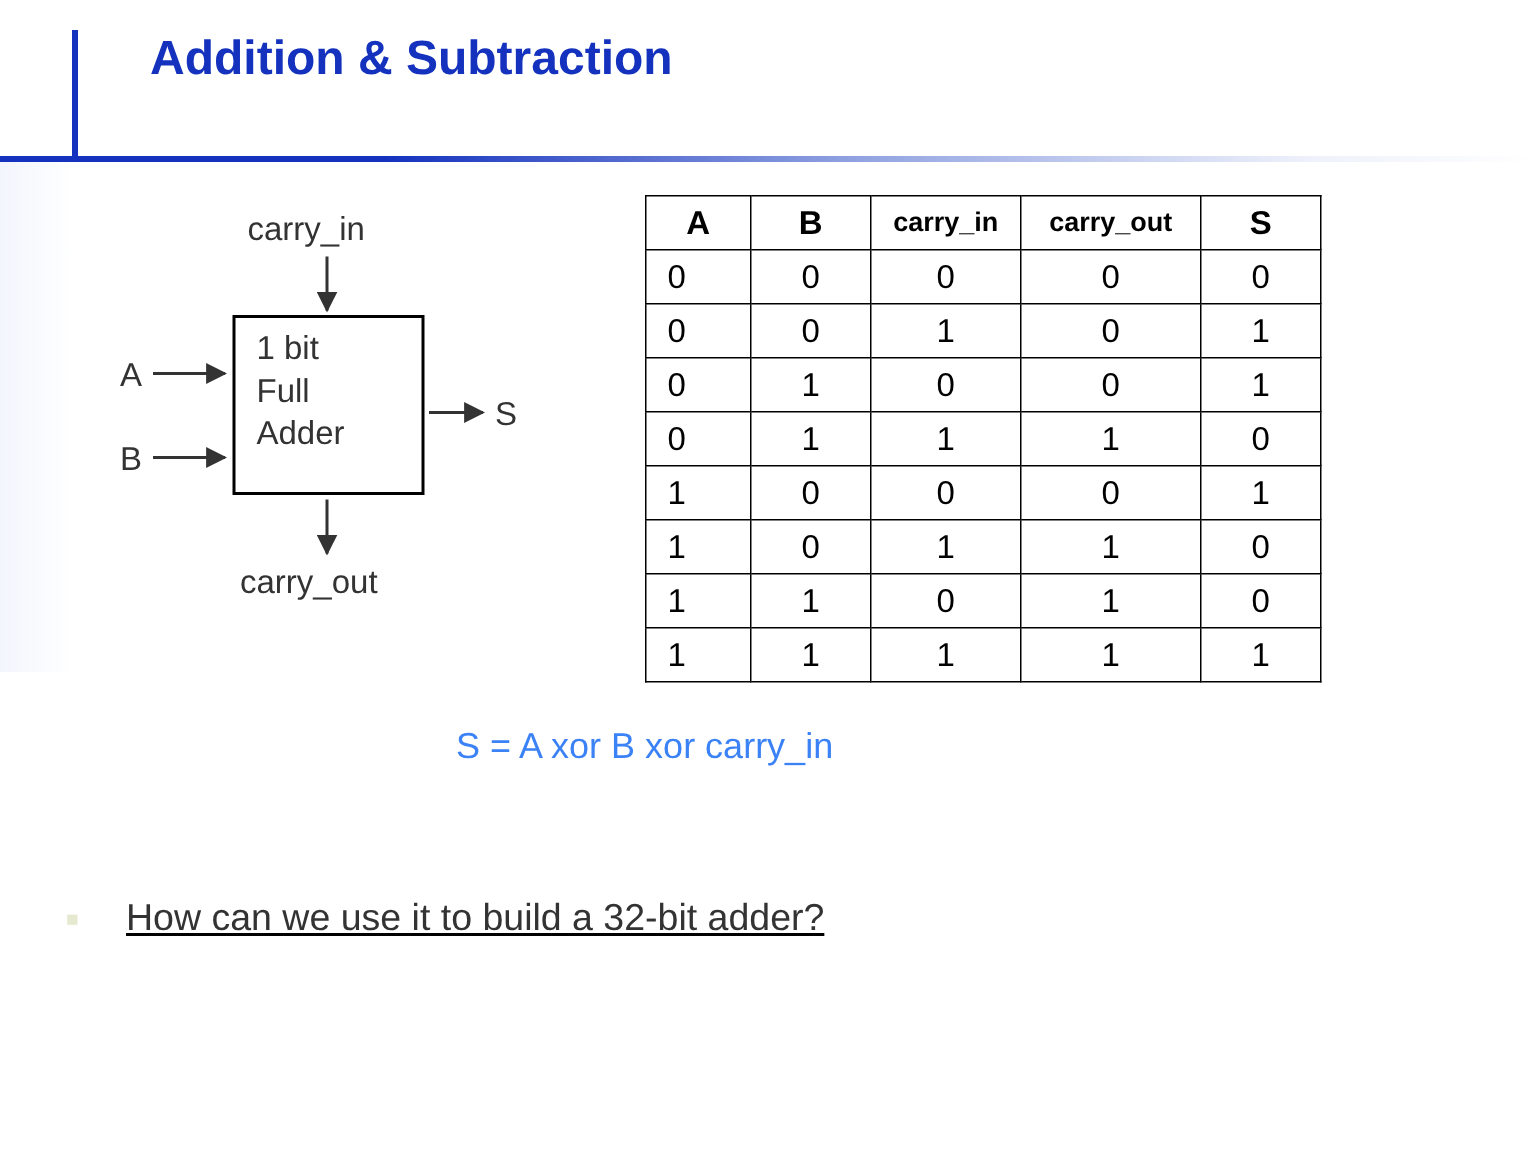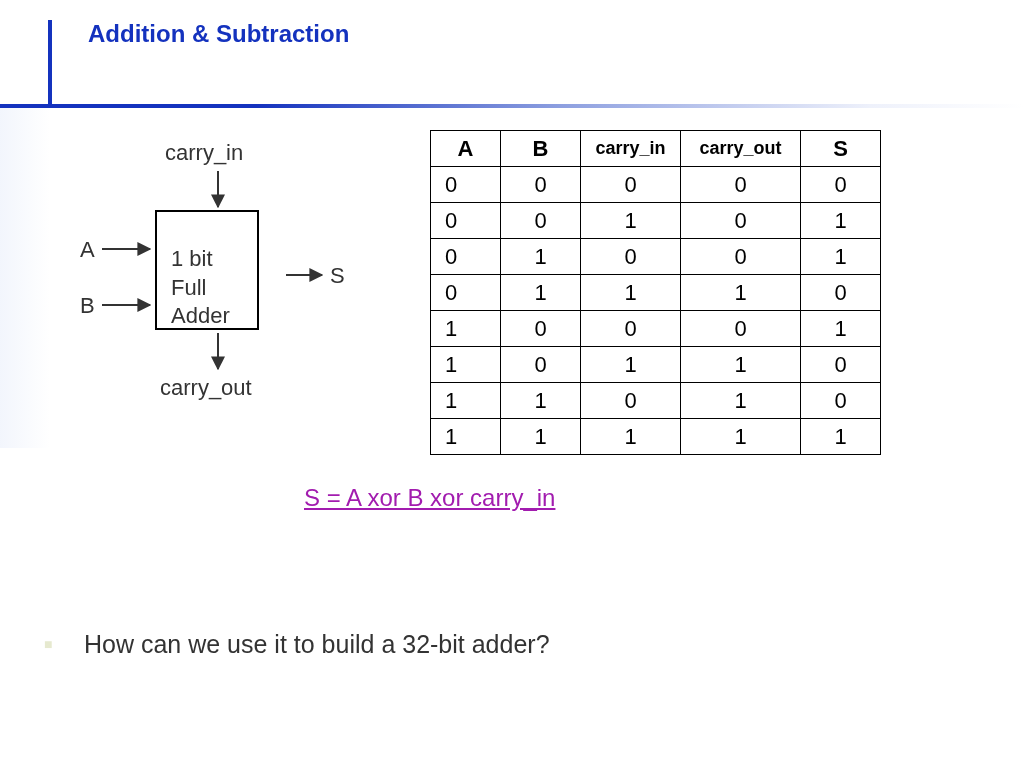--- a/index.html
+++ b/index.html
@@ -10,24 +10,24 @@
     font-family: Arial, Helvetica, sans-serif;
     position: relative;
     overflow: hidden;
   }
   .title-wrap {
     position: absolute;
     left: 48px;
     top: 20px;
   }
   .title {
-    font-size: 24px;
+    font-size: 32px;
     font-weight: bold;
     color: #1432be;
-    padding-left: 40px;
+    padding-left: 52px;
   }
   .vline {
     position: absolute;
     left: 48px;
     top: 20px;
     width: 4px;
     height: 88px;
     background: #1432be;
   }
   .hline {
@@ -59,23 +59,23 @@
     font-size: 22px;
   }
   .d-carryin { position:absolute; left:95px; top:5px; }
   .d-carryout { position:absolute; left:90px; top:240px; }
   .d-A { position:absolute; left:10px; top:102px; }
   .d-B { position:absolute; left:10px; top:158px; }
   .d-S { position:absolute; left:260px; top:128px; }
   .box {
     position:absolute;
     left:85px; top:75px;
-    width:104px; height:120px;
+    width:128px; height:120px;
     border:2px solid #000;
-    padding:33px 10px 10px 14px;
+    padding:6px 10px 10px 14px;
     font-size:22px;
     line-height:1.3;
   }
   svg.arrows { position:absolute; left:0; top:0; width:300px; height:280px; }
 
   
   .truth {
     position: absolute;
     left: 430px;
     top: 130px;
@@ -96,29 +96,29 @@
   .c-cin { width: 100px; }
   .c-cout { width: 120px; }
   .c-S { width: 80px; }
   .truth td:first-child { text-align:left; padding-left:14px; }
 
   .equations {
     position:absolute;
     left: 304px;
     top: 482px;
     font-size: 24px;
-    color: #a21caf;
+    color: #3b82f6;
     line-height: 1.35;
+  }
+
+  .bullets {
+    position:absolute;
+    left: 44px;
+    top: 598px;
     text-decoration: underline;
-  }
-
-  .bullets {
-    position:absolute;
-    left: 44px;
-    top: 630px;
   }
   .bullets li {
     list-style: none;
     font-size: 25px;
     color: #333;
     margin-bottom: 18px;
     position: relative;
     padding-left: 40px;
   }
   .bullets li::before {

